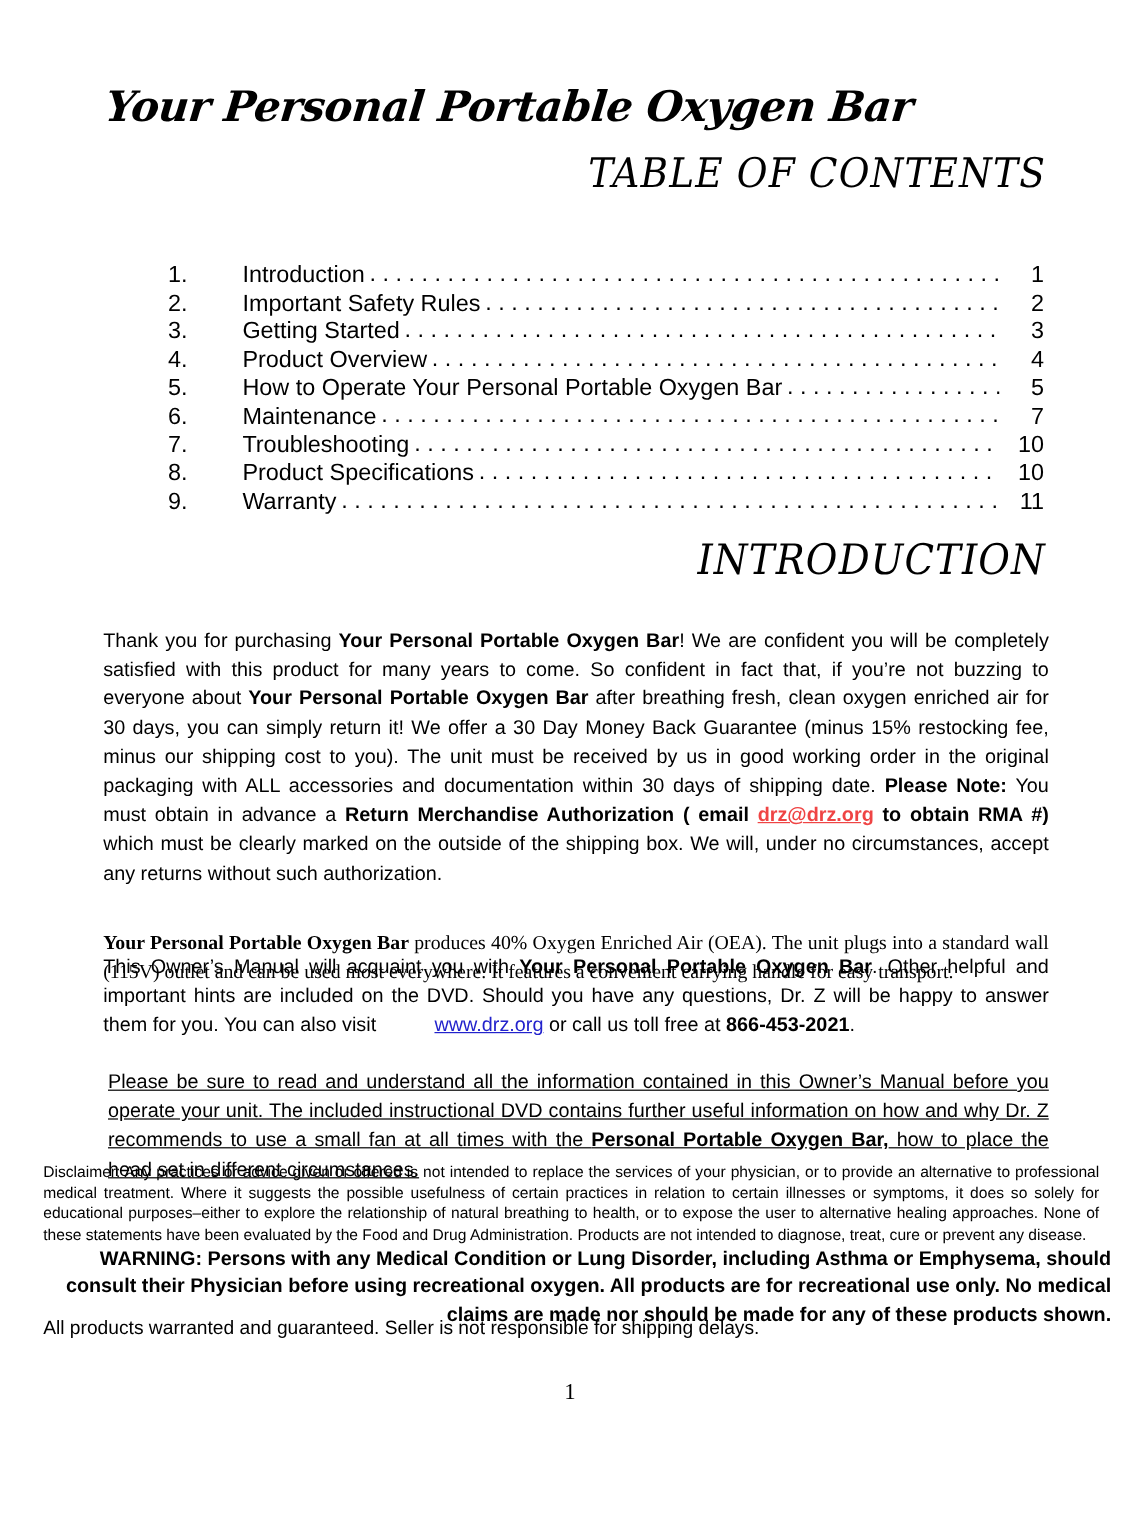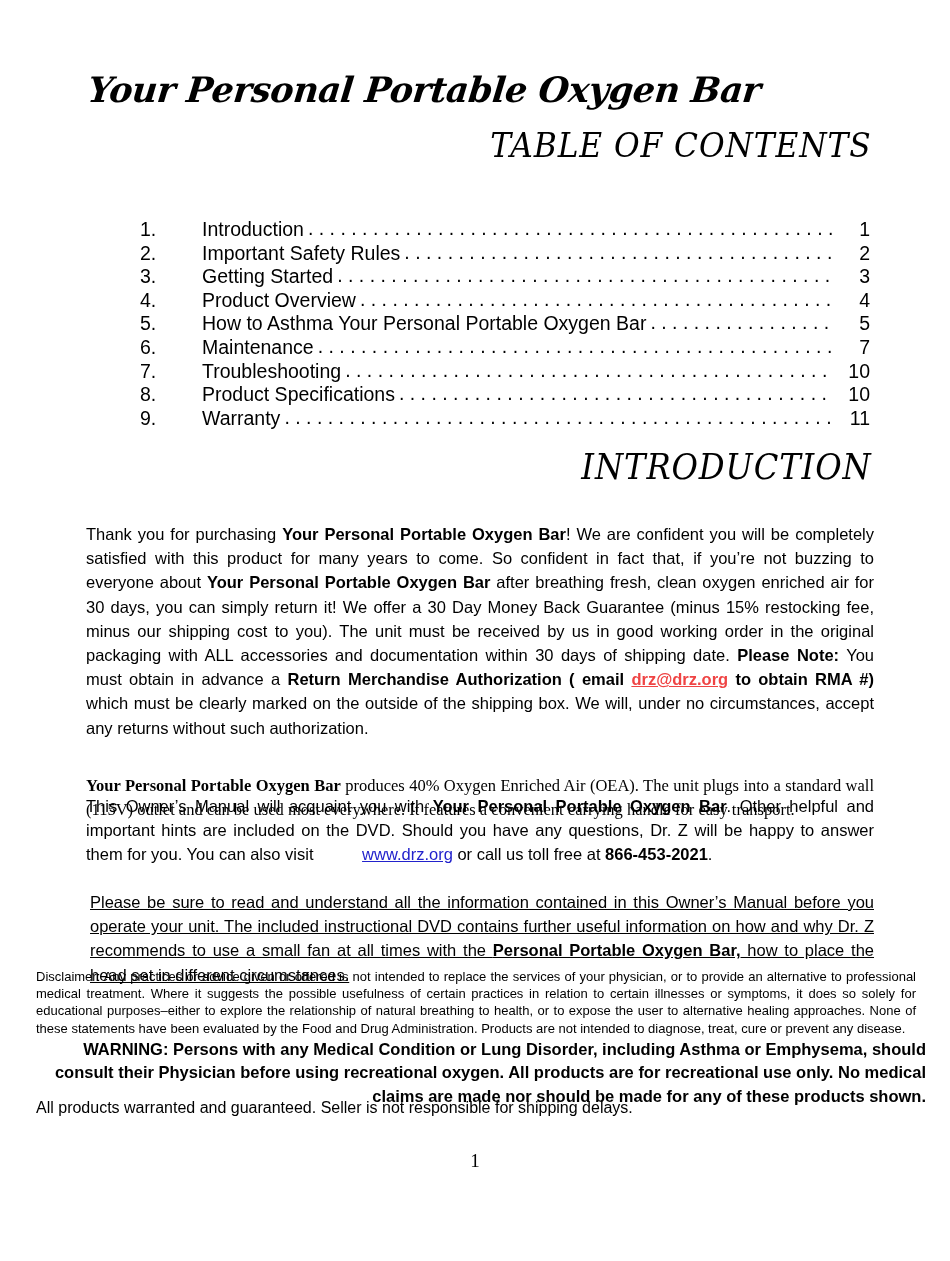--- a/index.html
+++ b/index.html
@@ -207,21 +207,21 @@
 
     <div class="toc-row">
       <span class="toc-num">4.</span>
       <span class="toc-label">Product Overview</span>
       <span class="toc-dots"></span>
       <span class="toc-page">4</span>
     </div>
 
     <div class="toc-row">
       <span class="toc-num">5.</span>
-      <span class="toc-label">How to Asthma Your Personal Portable Oxygen Bar</span>
+      <span class="toc-label">How to Operate Your Personal Portable Oxygen Bar</span>
       <span class="toc-dots"></span>
       <span class="toc-page">5</span>
     </div>
 
     <div class="toc-row">
       <span class="toc-num">6.</span>
       <span class="toc-label">Maintenance</span>
       <span class="toc-dots"></span>
       <span class="toc-page">7</span>
     </div>

